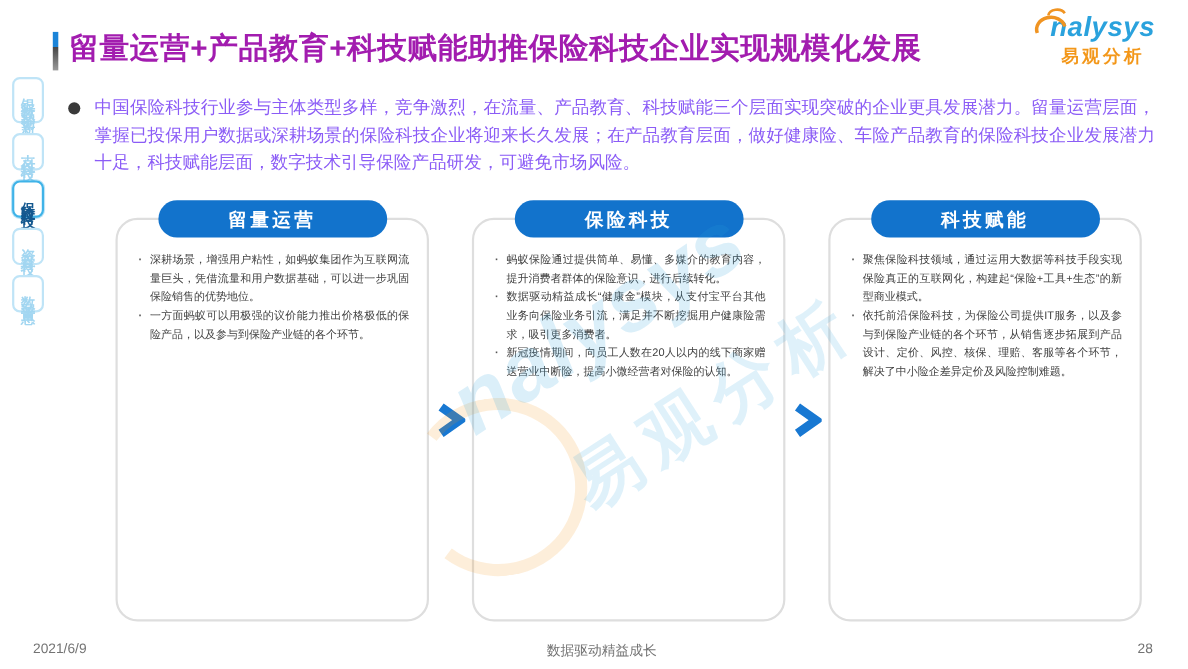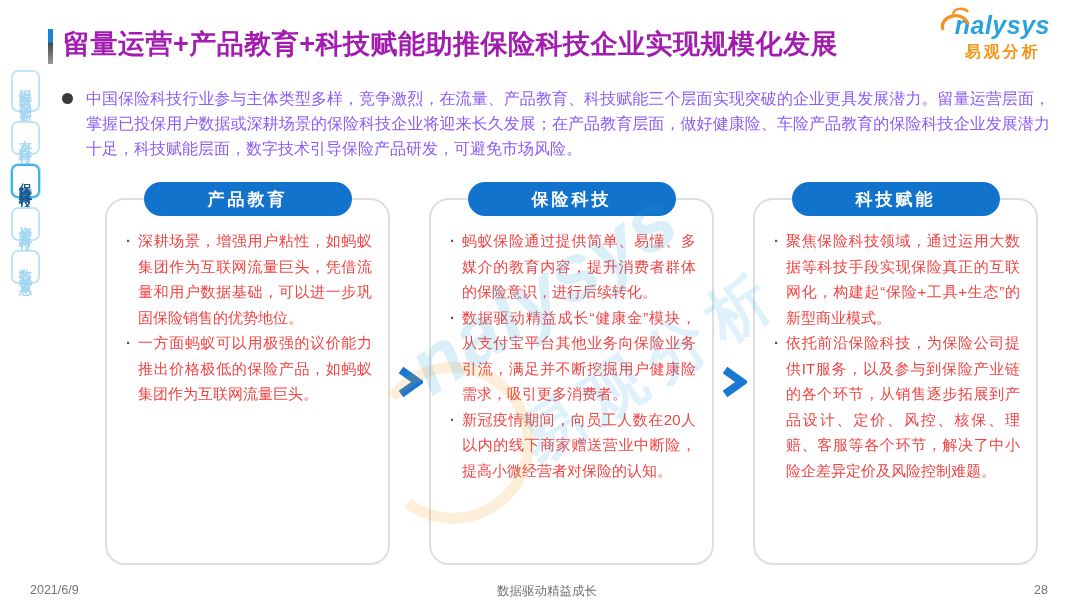--- a/index.html
+++ b/index.html
@@ -45,21 +45,21 @@
 
   
   .cards{position:absolute;left:105px;top:198px;width:933px;height:367px;display:flex;z-index:4;}
   .card{position:relative;width:285px;height:367px;flex:none;background:#fff;
     border:2px solid #dedede;border-radius:20px;box-sizing:border-box;}
   .pill{position:absolute;top:-18px;left:50%;transform:translateX(-50%);width:208px;height:34px;
     background:#1273cc;border-radius:17px;color:#fff;font-size:17px;font-weight:bold;
     display:flex;align-items:center;justify-content:center;letter-spacing:3px;}
   .card-body{padding:28px 16px 8px 14px;}
   .card ul{margin:0;padding:0;list-style:none;}
-  .card li{display:flex;font-size:15px;line-height:1.7;color:#ef4444;text-align:justify;}
+  .card li{display:flex;font-size:10px;line-height:1.7;color:#404040;text-align:justify;}
   .card li::before{content:"·";font-weight:bold;color:#555;margin:0 7px 0 5px;flex:none;}
   .arrow{flex:1;display:flex;align-items:center;justify-content:center;}
 
   
   .footer{position:absolute;left:0;right:0;bottom:9px;height:16px;font-size:12.5px;color:#737373;z-index:5;}
   .footer-date{position:absolute;left:30px;}
   .footer-center{position:absolute;left:14px;right:0;text-align:center;}
   .footer-page{position:absolute;right:32px;}
 </style>
 </head>
@@ -98,25 +98,25 @@
   </div>
 
   <div class="intro">
     <div class="intro-dot"></div>
     <div class="intro-text">中国保险科技行业参与主体类型多样，竞争激烈，在流量、产品教育、科技赋能三个层面实现突破的企业更具发展潜力。留量运营层面，掌握已投保用户数据或深耕场景的保险科技企业将迎来长久发展；在产品教育层面，做好健康险、车险产品教育的保险科技企业发展潜力十足，科技赋能层面，数字技术引导保险产品研发，可避免市场风险。</div>
   </div>
 
   <div class="cards">
 
     <div class="card">
-      <div class="pill">产品教育</div>
+      <div class="pill">留量运营</div>
       <div class="card-body">
         <ul>
           <li>深耕场景，增强用户粘性，如蚂蚁集团作为互联网流量巨头，凭借流量和用户数据基础，可以进一步巩固保险销售的优势地位。</li>
-          <li>一方面蚂蚁可以用极强的议价能力推出价格极低的保险产品，如蚂蚁集团作为互联网流量巨头。</li>
+          <li>一方面蚂蚁可以用极强的议价能力推出价格极低的保险产品，以及参与到保险产业链的各个环节。</li>
         </ul>
       </div>
     </div>
 
     <div class="arrow">
       <svg width="26" height="32" viewBox="0 0 26 32">
         <polyline points="4,4 21,16 4,28" fill="none" stroke="#1878d2" stroke-width="8" stroke-linejoin="miter"></polyline>
       </svg>
     </div>
 

